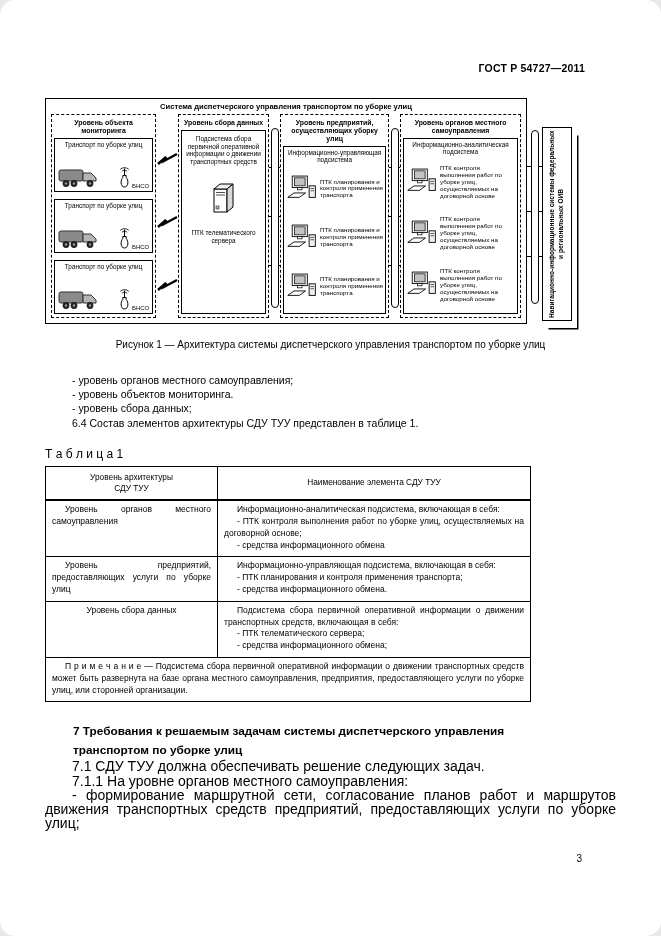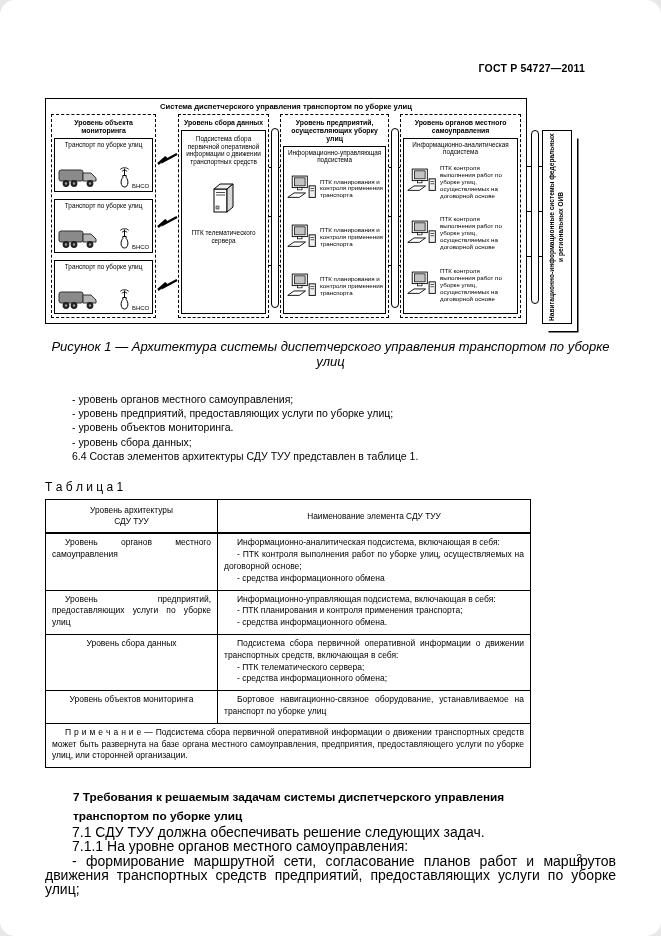--- a/index.html
+++ b/index.html
@@ -5,21 +5,21 @@
   html,body{margin:0;padding:0;background:#e8e8e8;}
   .page{
     width:661px;height:936px;background:#ffffff;color:#000;
     font-family:"Liberation Sans",sans-serif;position:relative;
     box-sizing:border-box;padding:62px 45px 0;margin:0 auto;border-radius:15px;
   }
   
   .doc-header{text-align:right;font-weight:bold;font-size:10.5px;padding-right:31px;letter-spacing:.2px;}
 
   
-  .figure-row{margin-top:24px;display:flex;align-items:flex-end;height:226px;}
+  .figure-row{margin-top:24px;display:flex;align-items:center;height:226px;}
   .fig-outer{width:482px;height:100%;border:1.5px solid #000;box-sizing:border-box;
     padding:3px 5px 5px;display:flex;flex-direction:column;background:#fff;}
   .fig-title{font-size:7.6px;font-weight:bold;text-align:center;margin-bottom:3px;}
   .fig-grid{flex:1;display:flex;align-items:stretch;}
   .level-col{border:1px dashed #000;box-sizing:border-box;padding:3px 2px;display:flex;
     flex-direction:column;font-size:6.4px;}
   .w-mon{width:106px}.w-dat{width:92px}.w-ent{width:110px}.w-gov{width:122px}
   .level-title{font-weight:bold;font-size:6.9px;text-align:center;line-height:1.15;margin:1px 0 3px;}
   
   .unit-stack{flex:1;display:flex;flex-direction:column;justify-content:space-between;}
@@ -48,21 +48,21 @@
   .sub-box{border:1px solid #000;flex:1;padding:2px;display:flex;flex-direction:column;background:#fff;}
   .sub-title{text-align:center;line-height:1.15;margin-bottom:1px;}
   .ws-row{flex:1;display:flex;align-items:center;gap:2px;}
   .ws-label{flex:1;line-height:1.12;font-size:6.2px;}
   
   .nav-panel{width:30px;height:194px;margin-top:26px;border:1.5px solid #000;position:relative;
     background:#fff;display:flex;align-items:center;justify-content:center;box-sizing:border-box;
     box-shadow:5px 7px 0 0 #fff,6.5px 8.5px 0 0 #000;}
   .vtext{writing-mode:vertical-rl;transform:rotate(180deg);font-size:6.6px;font-weight:bold;
     text-align:center;line-height:1.35;}
-  .fig-caption{margin-top:15px;text-align:center;font-size:13px;font-style:italic;}
+  .fig-caption{margin-top:15px;text-align:center;font-size:10px;}
 
   
   .body-text{margin-top:23px;font-size:10.5px;line-height:14.2px;}
   .para{margin:0;text-indent:27px;text-align:justify;}
 
   
   .table-label{margin-top:17px;font-size:12px;}
   table.gost{margin-top:5px;width:486px;border-collapse:collapse;table-layout:fixed;border:1.5px solid #000;}
   table.gost th{border:1px solid #000;border-bottom:2.5px solid #000;font-weight:normal;
     font-size:8.3px;padding:5px 4px;text-align:center;vertical-align:middle;line-height:1.35;}
@@ -279,21 +279,20 @@
     </div>
     <div class="nav-panel">
       <span class="vtext">Навигационно-информационные системы федеральных и региональных ОИВ</span>
     </div>
   </div>
 
   <div class="fig-caption">Рисунок 1 — Архитектура системы диспетчерского управления транспортом по уборке улиц</div>
 
   <div class="body-text">
     <p class="para">-  уровень органов местного самоуправления;</p>
-    <p class="para">-  уровень предприятий, предоставляющих услуги по уборке улиц;</p>
     <p class="para">-  уровень объектов мониторинга.</p>
     <p class="para">-  уровень сбора данных;</p>
     <p class="para">6.4  Состав элементов архитектуры СДУ ТУУ представлен в таблице 1.</p>
   </div>
 
   <div class="table-label">Т а б л и ц а  1</div>
   <table class="gost">
     <colgroup>
         <col class="col-level">
         <col>
@@ -332,28 +331,20 @@
         <td>
             <div class="lvl lvl-center">Уровень сбора данных</div>
           </td>
         <td>
           <div class="cl">Подсистема сбора первичной оперативной информации о движении транспортных средств, включающая в себя:</div>
           <div class="cl">- ПТК телематического сервера;</div>
           <div class="cl">- средства информационного обмена;</div>
         </td>
       </tr>
       <tr>
-        <td>
-            <div class="lvl lvl-center">Уровень объектов мониторинга</div>
-          </td>
-        <td>
-          <div class="cl">Бортовое навигационно-связное оборудование, устанавливаемое на транспорт по уборке улиц</div>
-        </td>
-      </tr>
-      <tr>
         <td colspan="2" class="note-cell">
           <div class="note-text">П р и м е ч а н и е — Подсистема сбора первичной оперативной информации о движении транспортных средств может быть развернута на базе органа местного самоуправления, предприятия, предоставляющего услуги по уборке улиц, или сторонней организации.</div>
         </td>
       </tr>
     </tbody>
   </table>
 
   <h2 class="sec7">7  Требования к решаемым задачам системы диспетчерского управления транспортом по уборке улиц</h2>
   <div class="sec7-paras">
     <p class="para">7.1  СДУ ТУУ должна обеспечивать решение следующих задач.</p>

